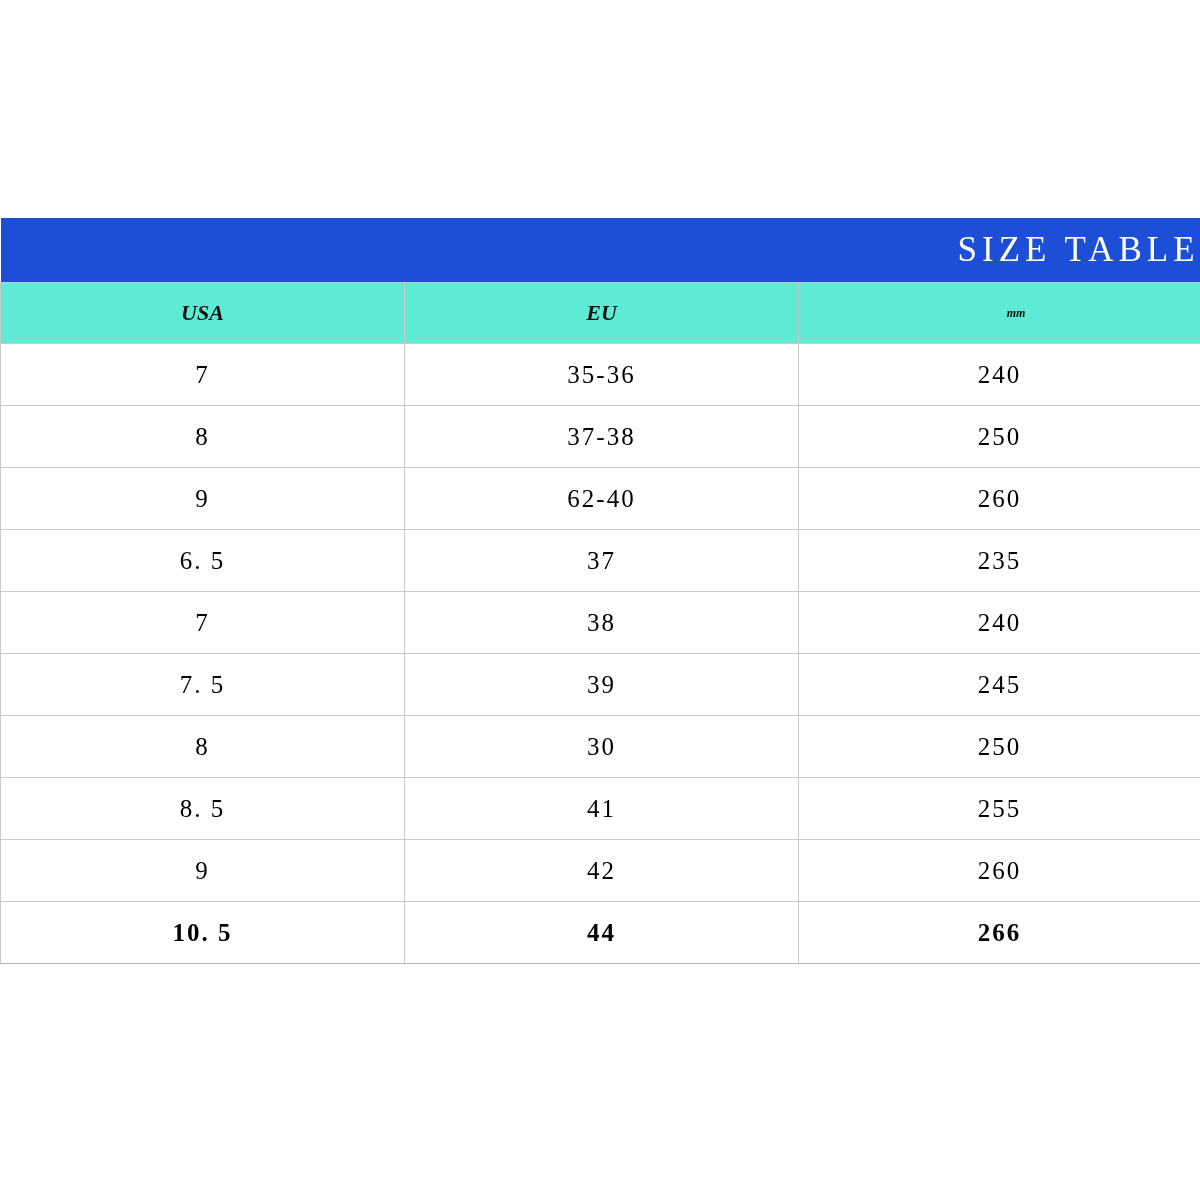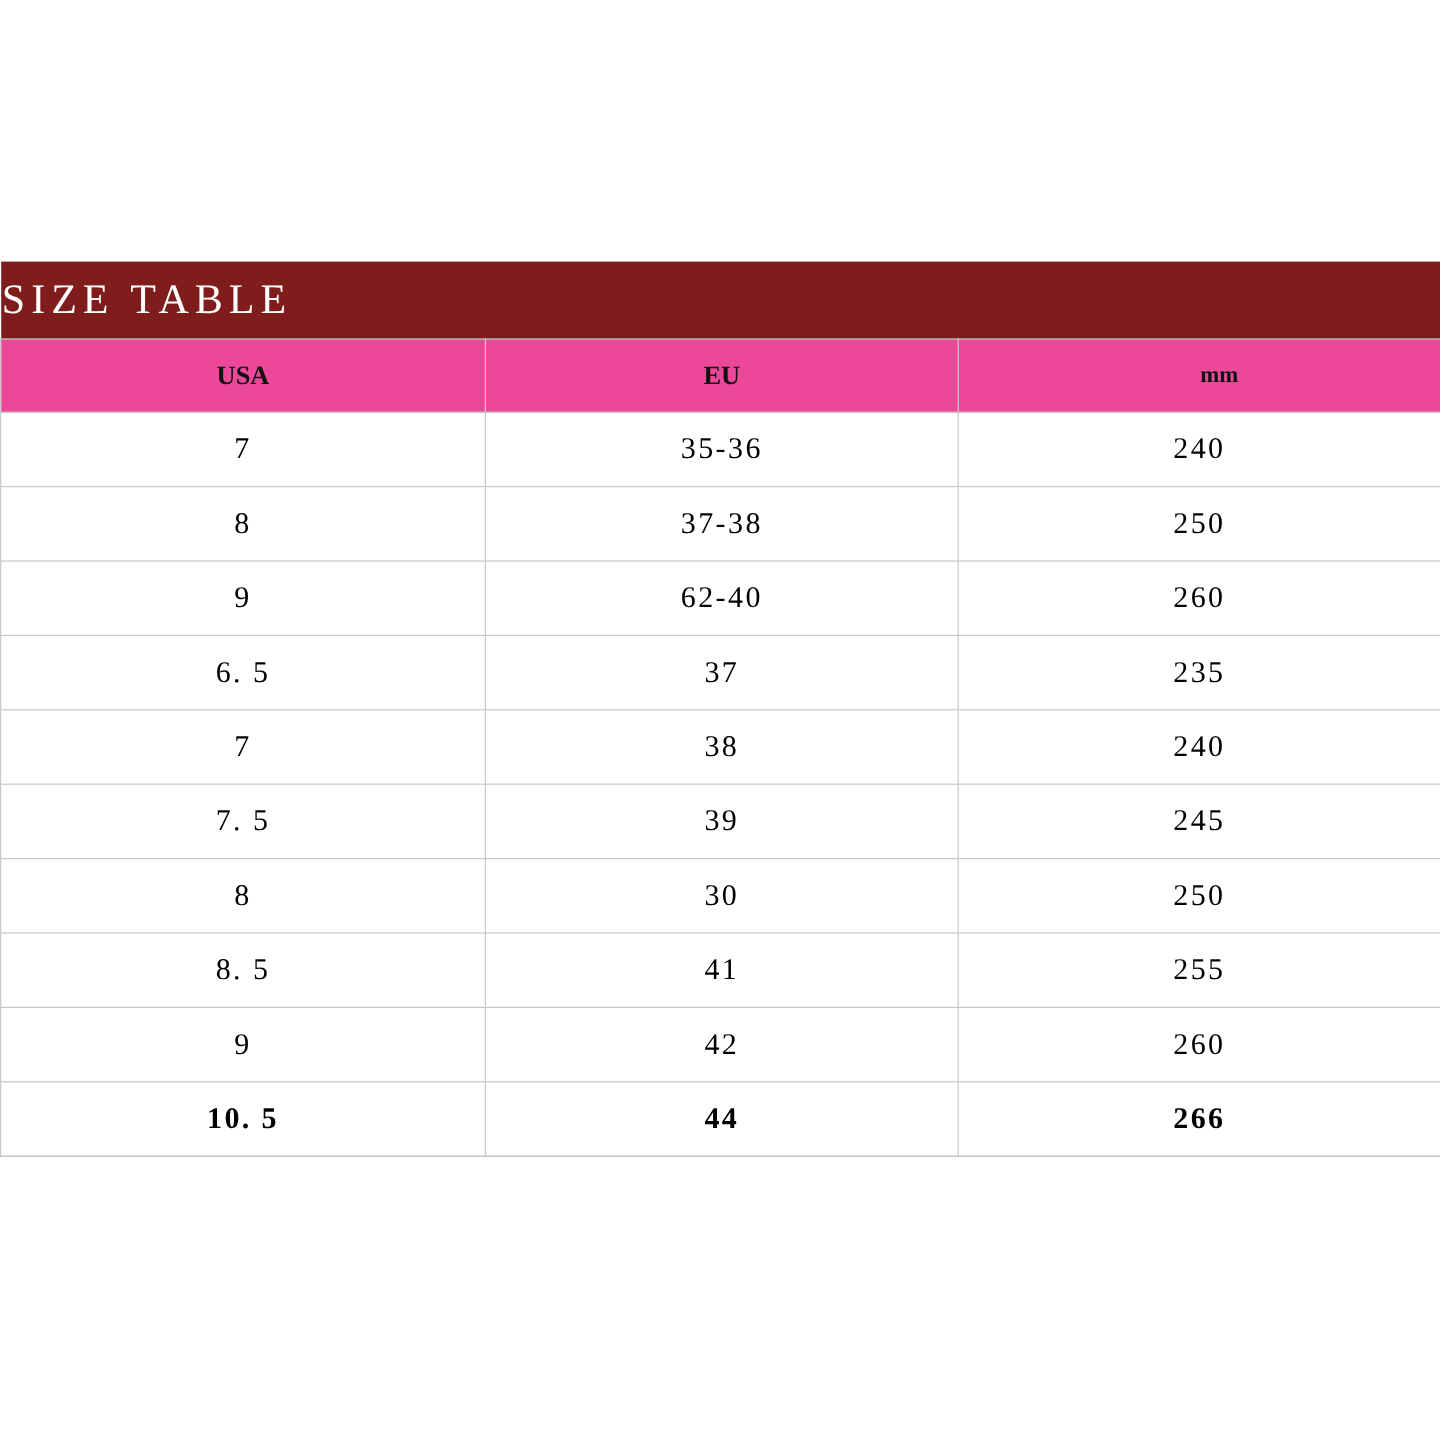--- a/index.html
+++ b/index.html
@@ -30,46 +30,47 @@
     border-collapse: collapse;
     width: 1200px;
     table-layout: fixed;
   }
 
   table.size-table col.c1 { width: 404px; }
   table.size-table col.c2 { width: 394px; }
   table.size-table col.c3 { width: 402px; }
 
   .title-row th {
-    background: #7f1d1d;
+    background: #1d4ed8;
     color: #ffffff;
     height: 62px;
     font-size: 35px;
     font-weight: normal;
     letter-spacing: 5px;
-    text-align: left;
+    text-align: right;
     vertical-align: middle;
     border: none;
     font-family: "Liberation Serif", serif;
   }
 
   .head-row th {
-    background: #ec4899;
+    background: #5eead4;
     height: 58px;
     font-size: 22px;
     font-weight: bold;
     color: #111111;
     text-align: center;
     vertical-align: middle;
     border: 1px solid #c9c9c9;
     font-family: "Liberation Serif", serif;
+    font-style: italic;
   }
 
   .head-row th.mm-head {
-    font-size: 19px;
+    font-size: 12px;
     padding-left: 34px;
   }
 
   tbody td {
     height: 59px;
     text-align: center;
     vertical-align: middle;
     font-size: 25px;
     color: #000000;
     border: 1px solid #c9c9c9;

